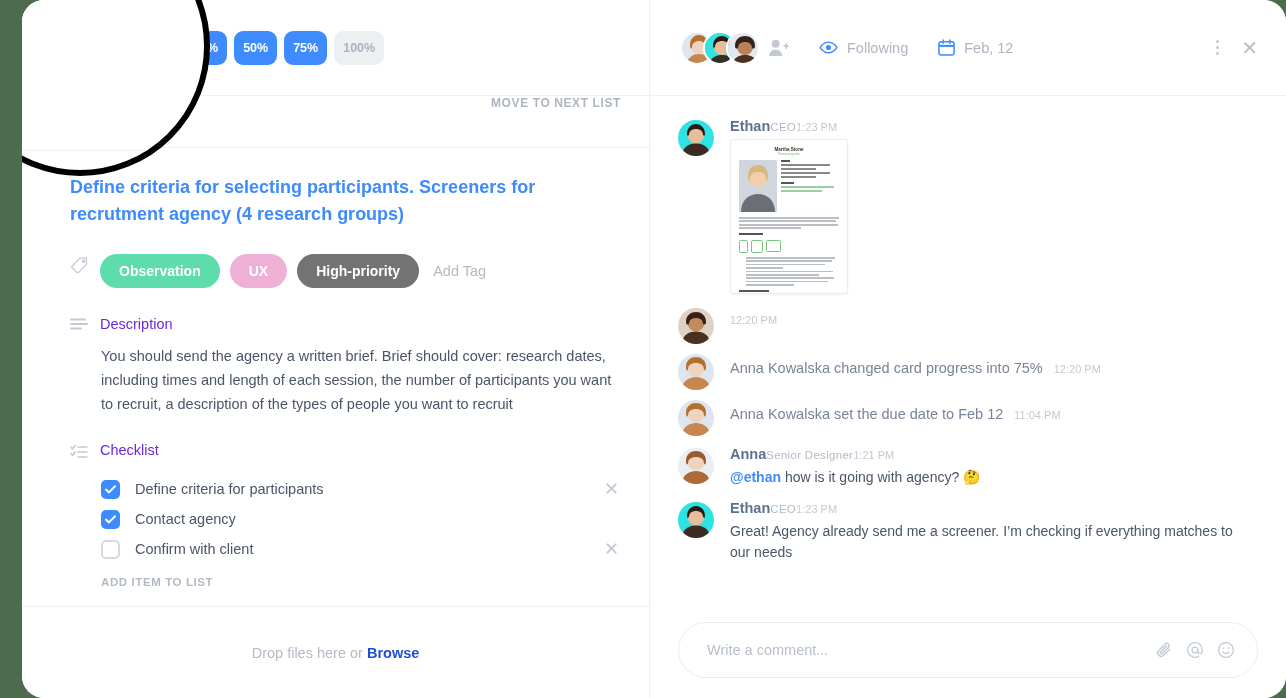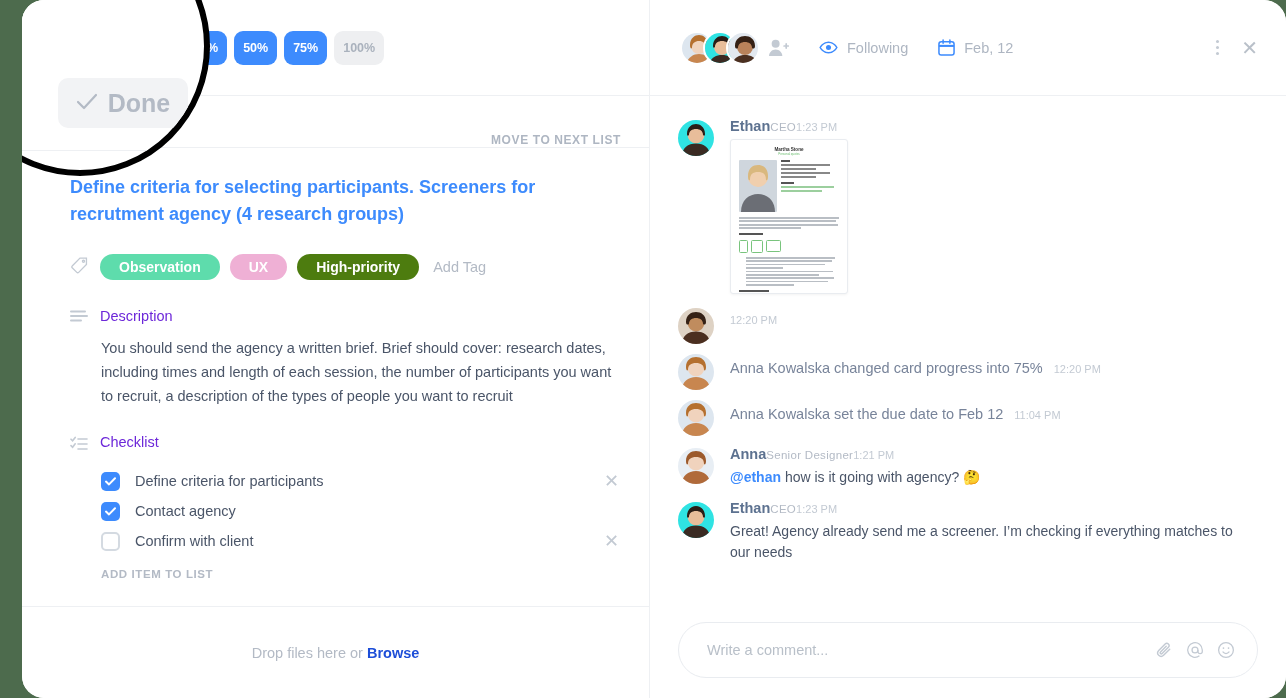--- a/index.html
+++ b/index.html
@@ -41,21 +41,21 @@
     min-width: 40px; height: 34px; border-radius: 9px;
     display: flex; align-items: center; justify-content: center;
     font-size: 12.5px; font-weight: bold; padding: 0 9px;
     cursor: pointer; user-select: none;
   }
   .pbtn.on { background: #3d8bfd; color: #fff; }
   .pbtn.off { background: #eeeff1; color: #aab2bd; }
 
   .lsub {
     height: 52px; flex: 0 0 52px;
-    display: flex; align-items: flex-end; justify-content: space-between;
+    display: flex; align-items: flex-start; justify-content: space-between;
     padding: 0 28px 0 36px;
     border-bottom: 1px solid #eef0f3;
   }
   .crumb { font-size: 13.5px; color: #aeb6c2; }
   .movenext {
     font-size: 12px; color: #aeb6c2; font-weight: bold;
     letter-spacing: .6px; cursor: pointer;
   }
 
   .lbody { flex: 1 1 auto; padding: 26px 30px 0 48px; overflow: hidden; }
@@ -63,21 +63,21 @@
   .card-title {
     font-size: 18px; line-height: 27px; font-weight: bold;
     color: #3d8bfd; margin-bottom: 26px; max-width: 545px; cursor: pointer;
   }
 
   .row-ico { display: flex; align-items: flex-start; }
   .sec-icon { width: 30px; flex: 0 0 30px; padding-top: 2px; }
 
   .tags { display: flex; align-items: center; gap: 10px; margin-bottom: 28px; }
   .tag {
-    height: 26px; border-radius: 17px; color: #fff;
+    height: 34px; border-radius: 17px; color: #fff;
     display: flex; align-items: center; padding: 4px 19px;
     font-size: 14px; font-weight: bold; cursor: pointer;
   }
   .addtag { font-size: 14.5px; color: #b3bac5; margin-left: 4px; cursor: pointer; }
 
   .sec-head {
     font-size: 14.5px; color: #6d28d9; margin-bottom: 12px;
   }
   .desc {
     font-size: 14.5px; line-height: 24px; color: #4a5568;
@@ -250,21 +250,21 @@
       <div class="row-ico">
         <div class="sec-icon">
           <svg width="19" height="19" viewBox="0 0 20 20" fill="none" stroke="#c3cad3" stroke-width="1.4">
             <path d="M10.5 2.2H17.3v6.8l-8.2 8.2a1.3 1.3 0 0 1-1.9 0L2.3 12.4a1.3 1.3 0 0 1 0-1.9z"></path>
             <circle cx="14.2" cy="5.6" r="1.1"></circle>
           </svg>
         </div>
         <div class="tags">
           <div class="tag" style="background:#5edcac">Observation</div>
           <div class="tag" style="background:#efb0d5">UX</div>
-          <div class="tag" style="background:#4d7c0f">High-priority</div>
+          <div class="tag" style="background:#737373">High-priority</div>
           <div class="addtag">Add Tag</div>
         </div>
       </div>
 
       <div class="row-ico">
         <div class="sec-icon">
           <svg width="18" height="14" viewBox="0 0 18 14" stroke="#c3cad3" stroke-width="2" stroke-linecap="round">
             <line x1="1" y1="1.5" x2="15" y2="1.5"></line>
             <line x1="1" y1="6" x2="17" y2="6"></line>
             <line x1="1" y1="10.5" x2="11" y2="10.5"></line>
@@ -574,24 +574,16 @@
         </div>
       </div>
     </div>
   </div>
 
   <div id="mag">
     <div class="ring">
       <div class="inner">
 
         <div class="mline" style="top:228px"></div>
-        <div class="done-btn">
-          <span>
-            <svg width="22" height="17" viewBox="0 0 22 17" fill="none" stroke="#b3bac5" stroke-width="2.2" stroke-linecap="round" stroke-linejoin="round">
-                <polyline points="2,9 8,15 20,2"></polyline>
-              </svg>
-          </span>
-          <span class="dtxt">Done</span>
-        </div>
       </div>
     </div>
   </div>
 </div>
 
 </body></html>

